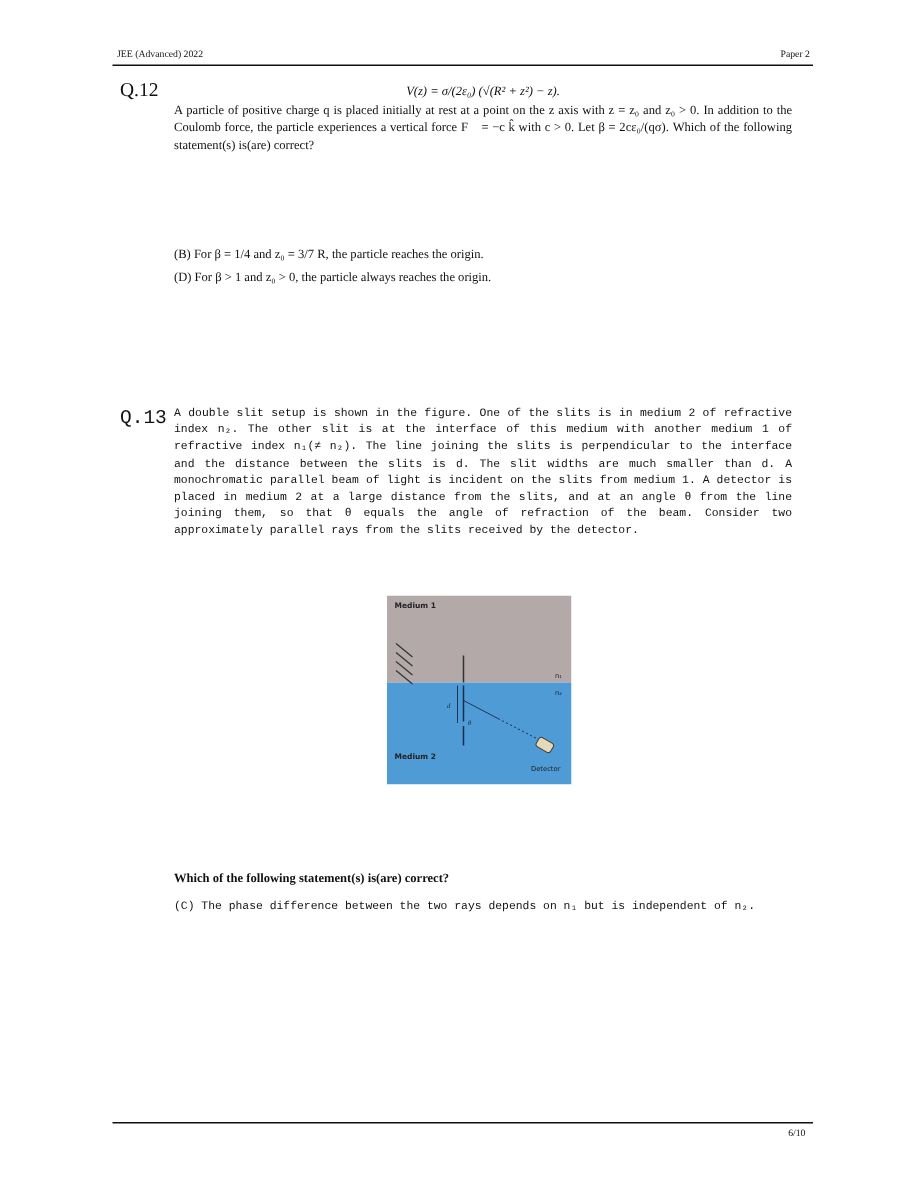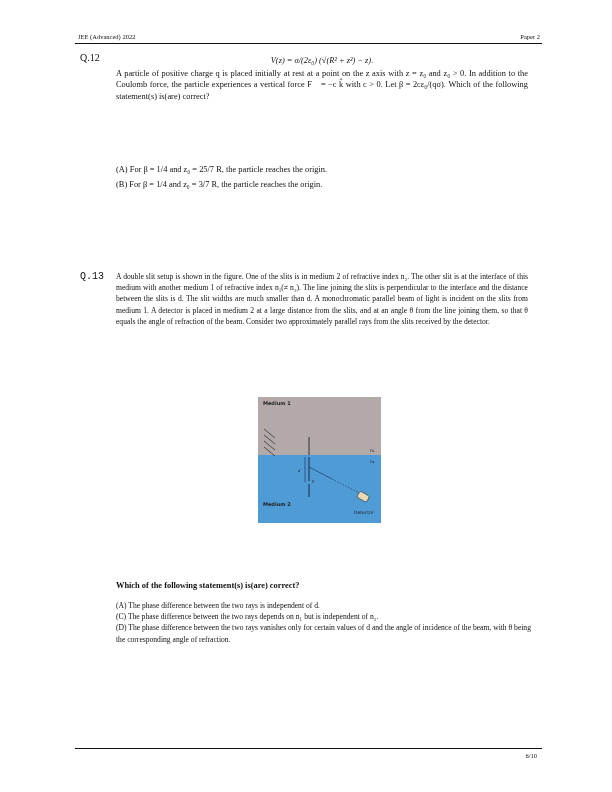--- a/index.html
+++ b/index.html
@@ -1,45 +1,45 @@
 <!DOCTYPE html>
 <html><head>
 <meta charset="utf-8">
 <style>
   html, body { margin:0; padding:0; background:#fff; }
   body { width:612px; height:792px; position:relative; overflow:hidden;
          font-family:"Liberation Serif", serif; color:#111; }
   .hdr-left { position:absolute; left:78px; top:33px; font-size:6.5px; }
   .hdr-right { position:absolute; right:72px; top:33px; font-size:6.5px; }
   .hdr-line { position:absolute; left:75px; right:70px; top:43px; height:1px; background:#111; }
-  .qnum { position:absolute; left:80px; font-size:10px; }
+  .qnum { position:absolute; left:80px; font-size:13px; }
   .qbody { position:absolute; left:116px; width:412px; font-size:8.4px; line-height:11.2px; text-align:justify; }
   .center { text-align:center; }
   i, .m { font-style:italic; }
   .opts { position:absolute; left:116px; font-size:8.4px; line-height:15px; }
-  .sans { font-family:Liberation Serif, serif; font-size:7.6px; line-height:11.2px; }
+  .sans { font-family:Liberation Mono, monospace; font-size:7.6px; line-height:11.2px; }
   .figure { position:absolute; left:258px; top:397px; width:123px; height:126px; }
   .foot-line { position:absolute; left:75px; right:70px; top:748px; height:1px; background:#111; }
   .foot-page { position:absolute; right:75px; top:752px; font-size:6.5px; }
 </style>
 </head>
 <body>
 
 <div class="hdr-left">JEE (Advanced) 2022</div>
 <div class="hdr-right">Paper 2</div>
 <div class="hdr-line"></div>
 
 <div class="qnum" style="top:52px;">Q.12</div>
 <div class="qbody" style="top:52px;">
   <div class="center m" style="margin:3px 0 2px;">V(z) = σ/(2ε₀) (√(R² + z²) − z).</div>
   <div>A particle of positive charge q is placed initially at rest at a point on the z axis with z = z₀ and z₀ &gt; 0. In addition to the Coulomb force, the particle experiences a vertical force F⃗ = −c k̂ with c &gt; 0. Let β = 2cε₀/(qσ). Which of the following statement(s) is(are) correct?</div>
 </div>
 <div class="opts" style="top:162px;">
-  <div>(A) For β = 1/4 and z₀ = 25/7 R, the particle reaches the origin.</div>
   <div>(B) For β = 1/4 and z₀ = 3/7 R, the particle reaches the origin.</div>
+  <div>(D) For β &gt; 1 and z₀ &gt; 0, the particle always reaches the origin.</div>
 </div>
 
 <div class="qnum" style="top:271px;font-family:Liberation Mono, monospace;">Q.13</div>
 <div class="qbody sans" style="top:271px;">A double slit setup is shown in the figure. One of the slits is in medium 2 of refractive index n₂. The other slit is at the interface of this medium with another medium 1 of refractive index n₁(≠ n₂). The line joining the slits is perpendicular to the interface and the distance between the slits is d. The slit widths are much smaller than d. A monochromatic parallel beam of light is incident on the slits from medium 1. A detector is placed in medium 2 at a large distance from the slits, and at an angle θ from the line joining them, so that θ equals the angle of refraction of the beam. Consider two approximately parallel rays from the slits received by the detector.</div>
 
 <div class="figure">
   <svg width="123" height="126" viewBox="0 0 123 126">
     <rect x="0" y="0" width="123" height="58" fill="#b3a9a9"></rect>
     <rect x="0" y="58" width="123" height="68" fill="#4f9bd6"></rect>
     <text x="5" y="8" font-size="5" font-family="DejaVu Sans" font-weight="bold" fill="#222">Medium 1</text>
@@ -62,19 +62,17 @@
     <line x1="74" y1="82" x2="103" y2="97" stroke="#1b2a4a" stroke-width="0.6" stroke-dasharray="1.5,1.5"></line>
     <text x="54" y="86" font-size="4.5" font-style="italic" fill="#222">θ</text>
     <g>
       <rect x="100" y="96" width="11" height="7" rx="2" fill="#e6d9b5" stroke="#333" stroke-width="0.6" transform="rotate(30 105 99)"></rect>
     </g>
   </svg>
 </div>
 
 <div class="opts" style="top:580px; line-height:11px;font-weight:bold;">Which of the following statement(s) is(are) correct?</div>
 <div class="opts sans" style="top:600px; width:420px;">
-  <div>(A) The phase difference between the two rays is independent of d.</div>
   <div>(C) The phase difference between the two rays depends on n₁ but is independent of n₂.</div>
-  <div>(D) The phase difference between the two rays vanishes only for certain values of d and the angle of incidence of the beam, with θ being the corresponding angle of refraction.</div>
 </div>
 
 <div class="foot-line"></div>
 <div class="foot-page">6/10</div>
 
 </body></html>

